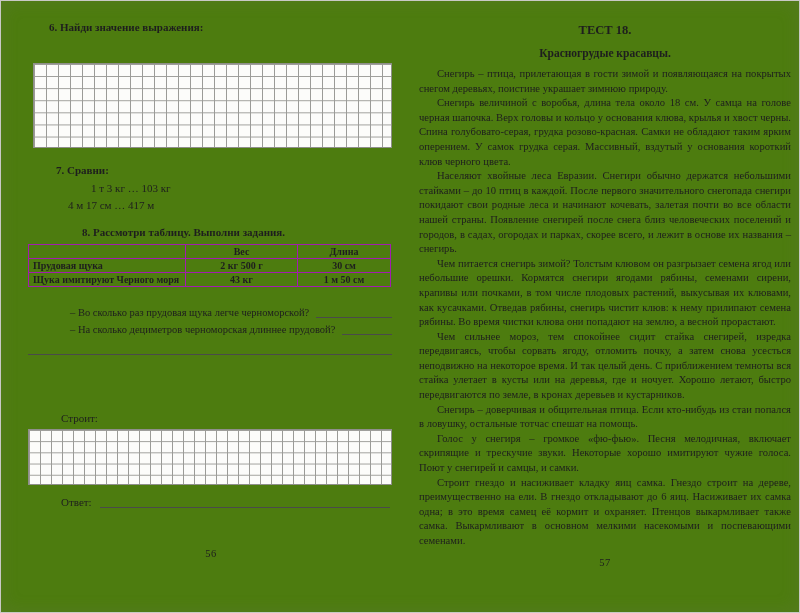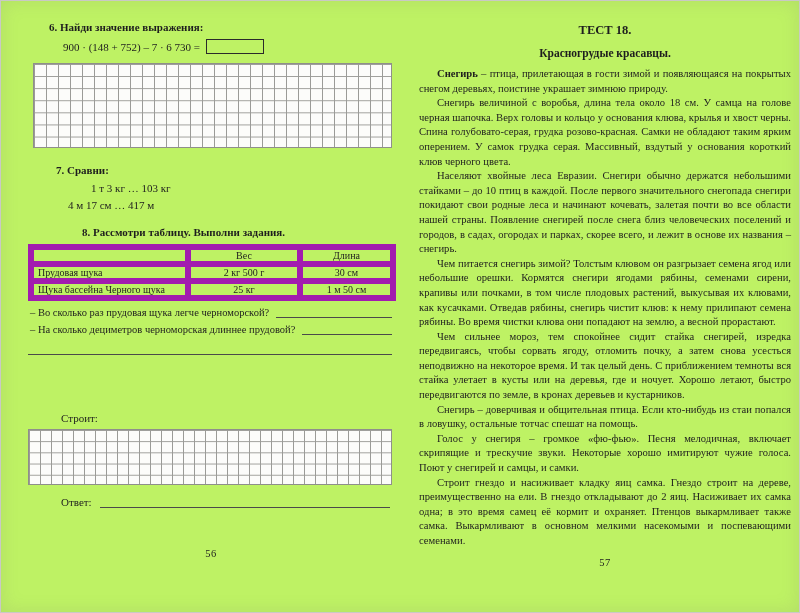--- a/index.html
+++ b/index.html
@@ -6,21 +6,21 @@
   html,body { width:800px; height:613px; }
   body {
     font-family:"Liberation Serif","DejaVu Serif",serif;
     background:#eeeeec;
     color:#1e1e1e;
     position:relative;
     overflow:hidden;
   }
   .scan {
     position:absolute; left:0; top:0; width:800px; height:613px;
-    background:#bef264;
+    background:#4d7c0f;
     border:1px solid #c9c9c5;
     box-shadow:inset 0 0 18px rgba(120,120,115,.18);
   }
   .page { position:absolute; top:14px; height:585px; }
   .page-left { left:25px; width:370px; }
   .page-right { left:418px; width:372px; }
   .abs { position:absolute; }
 
   
   .task-heading { font-weight:bold; font-size:11px; white-space:nowrap; }
@@ -39,61 +39,58 @@
   .grid1 { left:7px;  top:48px;  width:359px; height:85px; background-size:12px 12.1px; }
   .grid2 { left:2px;  top:414px; width:364px; height:56px; background-size:11px 11.2px; }
   .cmp-line { font-size:11px; white-space:nowrap; }
 
   table.fish {
     position:absolute; left:2px; top:229px; width:362px;
     border-collapse:collapse; table-layout:fixed;
     font-size:10px;
   }
   table.fish td, table.fish th {
-    border:6px solid #a21caf; height:14px;
-    font-weight:normal; padding:0 4px; overflow:hidden; white-space:nowrap;
+    border:1px solid #a21caf; height:14px;
+    font-weight:bold; padding:0 4px; overflow:hidden; white-space:nowrap;
   }
   table.fish th { text-align:center; }
   table.fish td.c { text-align:center; }
   .col1{width:157px;} .col2{width:112px;} .col3{width:93px;}
 
   .q-block { left:4px; top:286px; width:362px; }
-  .q-row { display:flex; align-items:flex-end; height:17px; font-size:10.5px; }
+  .q-row { display:flex; align-items:flex-end; height:17px; font-size:10.5px;margin-left:40px; }
   .q-row .q-text { white-space:nowrap; }
   .q-row .blank { flex:1; border-bottom:1px solid #4a4a4a; margin-left:7px; height:12px; }
   .sep-line { left:2px; top:339px; width:364px; border-bottom:1.2px solid #4a4a4a; }
 
   .p9 { left:2px; top:360px; width:366px; font-size:11px; line-height:15.5px; text-align:justify; text-indent:24px; }
   .sol-label { left:35px; top:397px; font-size:11px; }
   .ans-row { left:35px; top:480px; width:329px; display:flex; align-items:flex-end; font-size:11px; }
   .ans-row .blank { flex:1; border-bottom:1px solid #4a4a4a; margin-left:8px; height:13px; }
 
   .page-num { width:100%; text-align:center; font-size:10.5px; letter-spacing:.5px; }
   .pn-left { top:533px; }
   .pn-right { top:542px; }
 
   
   .test-title { top:8px; width:100%; text-align:center; font-weight:bold; font-size:12.5px; }
   .test-subtitle { top:32px; width:100%; text-align:center; font-weight:bold; font-size:11.5px; }
   .body-text { top:52px; left:0; width:372px; font-size:10.6px; line-height:14.6px; text-align:justify; }
   .body-text p { text-indent:18px; }
-  .lead-bold { font-weight:bold; }
+  .lead-bold { font-weight:normal; }
 </style>
 </head>
 <body>
 
 <div class="scan">
 
   <div class="page page-left">
 
     <div class="abs task-heading" style="left:23px; top:6px;">6. Найди значение выражения:</div>
 
-    <div class="abs expr" style="left:37px; top:24px;">
-      <span>900 · (148 + 752) – 7 · 6 730 =</span><span class="answer-box"></span>
-    </div>
 
     <div class="abs grid grid1"></div>
 
     <div class="abs task-heading" style="left:30px; top:149px;">7. Сравни:</div>
     <div class="abs cmp-line" style="left:42px; top:167px;margin-left:23px;">1 т 3 кг … 103 кг</div>
     <div class="abs cmp-line" style="left:42px; top:184px;">4 м 17 см … 417 м</div>
 
     <div class="abs task-heading" style="left:25px; top:211px;margin-left:31px;">8. Рассмотри таблицу. Выполни задания.</div>
 
     <table class="fish">
@@ -102,22 +99,22 @@
         <th class="col1"></th>
         <th class="col2">Вес</th>
         <th class="col3">Длина</th>
       </tr>
       <tr>
         <td>Прудовая щука</td>
         <td class="c">2 кг 500 г</td>
         <td class="c">30 см</td>
       </tr>
       <tr>
-        <td>Щука бассейна Черного щука</td>
-        <td class="c">25 кг</td>
+        <td>Щука имитируют Черного моря</td>
+        <td class="c">43 кг</td>
         <td class="c">1 м 50 см</td>
       </tr>
     </tbody>
       </table>
 
     <div class="abs q-block">
       <div class="q-row">
         <span class="q-text">– Во сколько раз прудовая щука легче черноморской?</span>
         <span class="blank"></span>
       </div>
@@ -145,19 +142,19 @@
     <div class="abs test-subtitle">Красногрудые красавцы.</div>
 
     <div class="abs body-text">
       <p><span class="lead-bold">Снегирь</span><span> – птица, прилетающая в гости зимой и появляющаяся на покрытых снегом деревьях, поистине украшает зимнюю природу.</span></p>
       <p>Снегирь величиной с воробья, длина тела около 18 см. У самца на голове черная шапочка. Верх головы и кольцо у основания клюва, крылья и хвост черны. Спина голубовато-серая, грудка розово-красная. Самки не обладают таким ярким оперением. У самок грудка серая. Массивный, вздутый у основания короткий клюв черного цвета.</p>
       <p>Населяют хвойные леса Евразии. Снегири обычно держатся небольшими стайками – до 10 птиц в каждой. После первого значительного снегопада снегири покидают свои родные леса и начинают кочевать, залетая почти во все области нашей страны. Появление снегирей после снега близ человеческих поселений и городов, в садах, огородах и парках, скорее всего, и лежит в основе их названия – снегирь.</p>
       <p>Чем питается снегирь зимой? Толстым клювом он разгрызает семена ягод или небольшие орешки. Кормятся снегири ягодами рябины, семенами сирени, крапивы или почками, в том числе плодовых растений, выкусывая их клювами, как кусачками. Отведав рябины, снегирь чистит клюв: к нему прилипают семена рябины. Во время чистки клюва они попадают на землю, а весной прорастают.</p>
       <p>Чем сильнее мороз, тем спокойнее сидит стайка снегирей, изредка передвигаясь, чтобы сорвать ягоду, отломить почку, а затем снова усесться неподвижно на некоторое время. И так целый день. С приближением темноты вся стайка улетает в кусты или на деревья, где и ночует. Хорошо летают, быстро передвигаются по земле, в кронах деревьев и кустарников.</p>
       <p>Снегирь – доверчивая и общительная птица. Если кто-нибудь из стаи попался в ловушку, остальные тотчас спешат на помощь.</p>
       <p>Голос у снегиря – громкое «фю-фью». Песня мелодичная, включает скрипящие и трескучие звуки. Некоторые хорошо имитируют чужие голоса. Поют у снегирей и самцы, и самки.</p>
-      <p>Строит гнездо и насиживает кладку яиц самка. Гнездо строит на дереве, преимущественно на ели. В гнездо откладывают до 2 яиц. Насиживает их самка одна; в это время самец её кормит и охраняет. Птенцов выкармливает также самка. Выкармливают в основном мелкими насекомыми и поспевающими семенами.</p>
+      <p>Строит гнездо и насиживает кладку яиц самка. Гнездо строит на дереве, преимущественно на ели. В гнездо откладывают до 6 яиц. Насиживает их самка одна; в это время самец её кормит и охраняет. Птенцов выкармливает также самка. Выкармливают в основном мелкими насекомыми и поспевающими семенами.</p>
     </div>
 
     <div class="abs page-num pn-right">57</div>
   </div>
 
 </div>
 
 </body></html>

